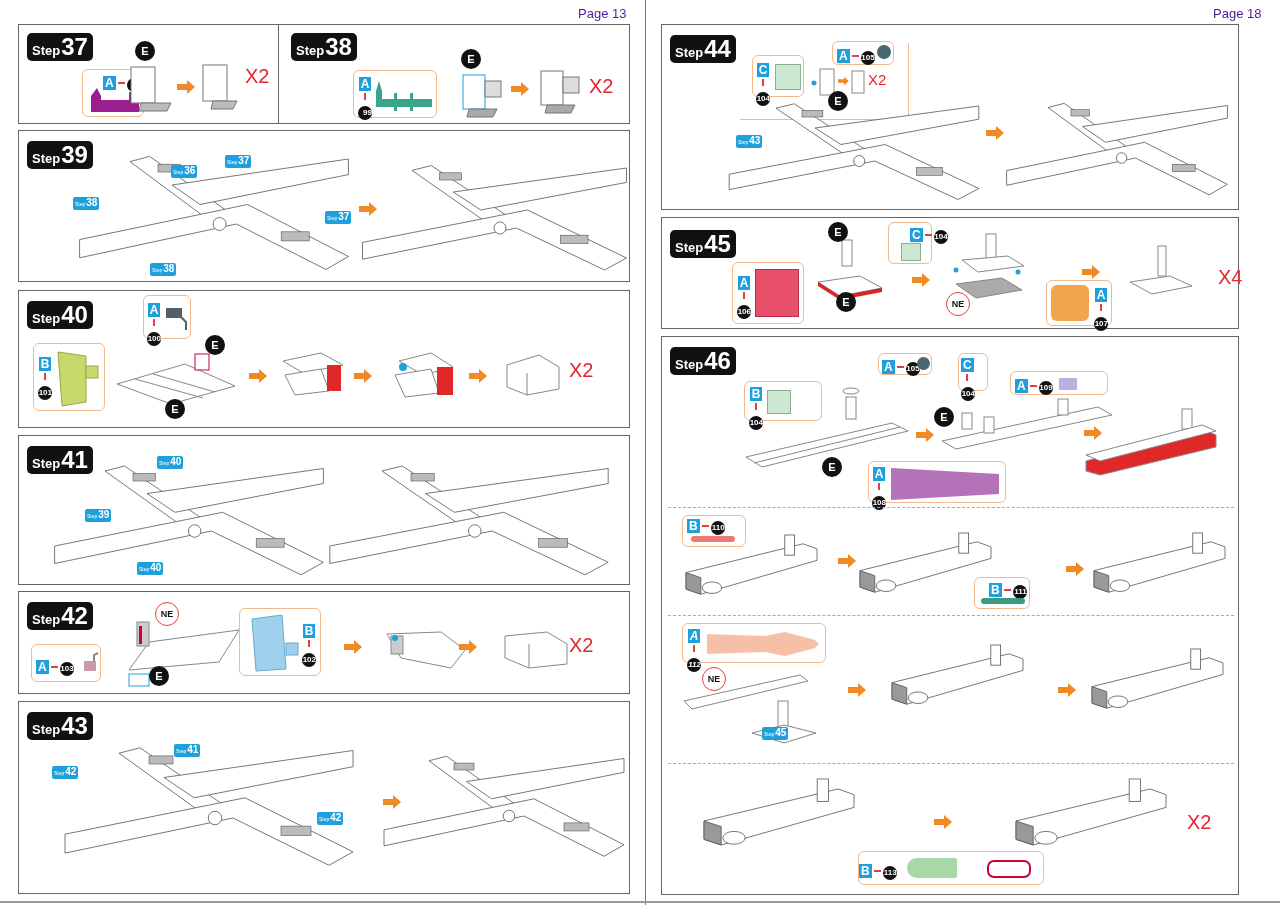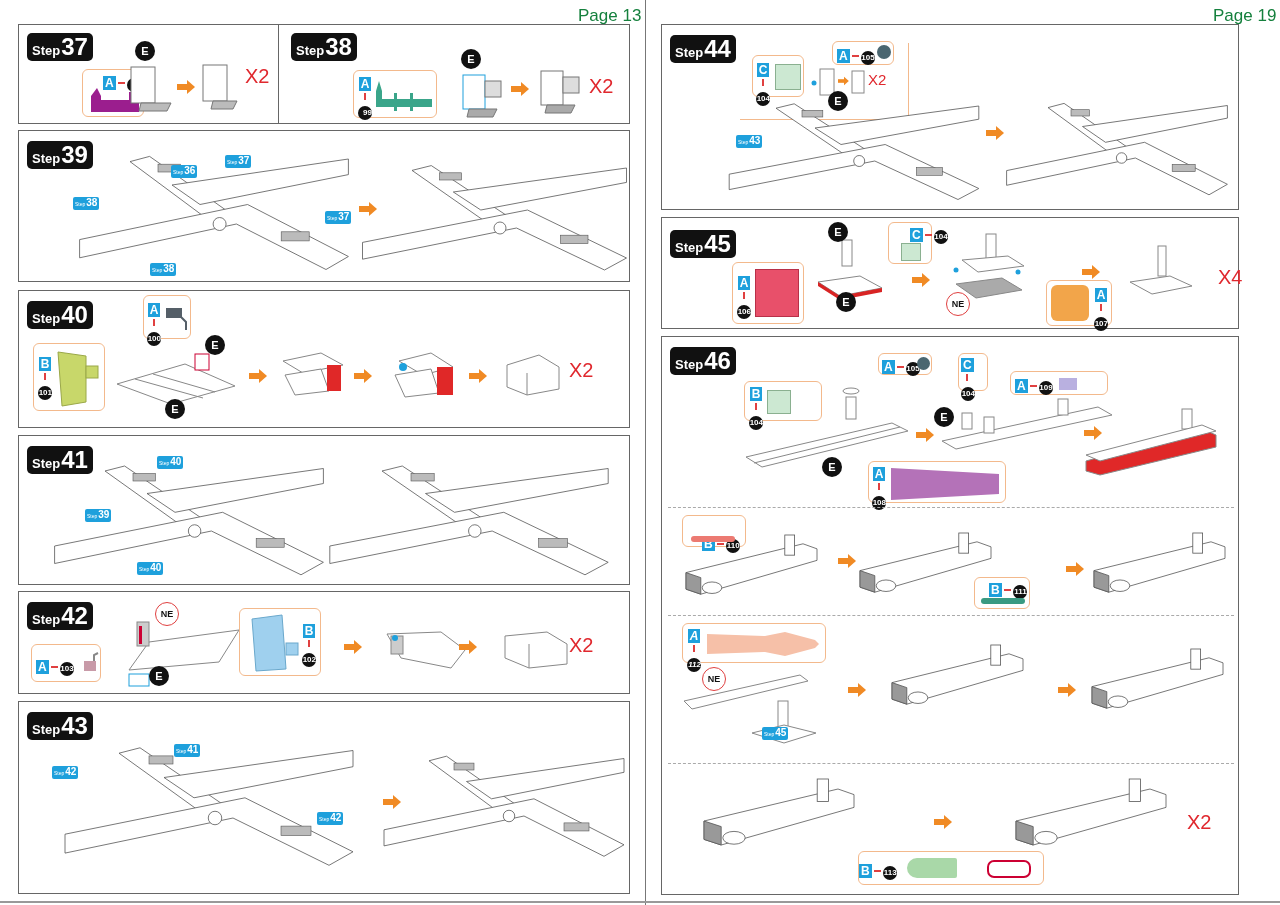--- a/index.html
+++ b/index.html
@@ -1,17 +1,17 @@
 <!DOCTYPE html>
 <html><head>
 <meta charset="utf-8">
 <style>
   html,body{margin:0;padding:0;background:#fff;}
   body{width:1280px;height:905px;position:relative;overflow:hidden;font-family:"Liberation Sans",sans-serif;color:#222;}
-  .page-no{position:absolute;top:6px;font-size:17px;color:#15803d;}
+  .page-no{position:absolute;top:6px;font-size:13px;color:#4c1d95;}
   .divider{position:absolute;left:645px;top:0;width:1px;height:905px;background:#777;}
   .bottom-line{position:absolute;top:901px;left:0;width:1280px;height:2px;background:#999;}
   .panel{position:absolute;border:1.5px solid #666;background:#fff;box-sizing:border-box;}
   .step-badge{position:absolute;background:#111;color:#fff;border-radius:5px;padding:2px 5px 2px 5px;display:flex;align-items:baseline;gap:1px;}
   .step-badge .lbl{font-size:13px;font-weight:bold;}
   .step-badge .num{font-size:24px;font-weight:bold;line-height:24px;}
   .parts-box{position:absolute;border:1.5px solid #f3b98c;border-radius:6px;background:#fff;box-sizing:border-box;}
   .sheet{display:inline-block;background:#1ea0dc;color:#fff;font-size:12px;font-weight:bold;padding:0 2px;line-height:14px;}
   .partnum{display:inline-block;background:#111;color:#fff;border-radius:50%;font-size:8px;font-weight:bold;width:14px;height:14px;line-height:14px;text-align:right;}
   .dash{display:inline-block;width:7px;height:2px;background:#e04040;vertical-align:middle;margin:0 2px;}
@@ -25,21 +25,21 @@
   .ref{position:absolute;background:#1ea0dc;color:#fff;font-weight:bold;border-radius:2px;padding:0 2px;font-size:10px;line-height:12px;}
   .ref small{font-size:5px;font-weight:normal;margin-right:1px;}
   .piece{position:absolute;}
   .dotted{position:absolute;left:668px;width:568px;border-top:1.5px dashed #aaa;height:0;}
   svg.drawing{position:absolute;overflow:visible;}
 </style>
 </head>
 <body>
 
 <div class="page-no" style="left:578px;">Page 13</div>
-<div class="page-no" style="left:1213px;">Page 19</div>
+<div class="page-no" style="left:1213px;">Page 18</div>
 <div class="divider"></div>
 <div class="bottom-line"></div>
 
 <div class="panel" style="left:18px;top:24px;width:261px;height:100px;">
   <div class="step-badge" style="left:8px;top:8px;">
     <span class="lbl">Step</span>
       <span class="num">37</span>
   </div>
   <div class="parts-box" style="left:35px;top:44px;width:62px;height:48px;margin-left:28px;">
     <div style="position:absolute;left:20px;top:3px;white-space:nowrap;">
@@ -417,21 +417,21 @@
   </svg>
   <div class="e-bubble" style="left:272px;top:70px;">E</div>
   <div class="arrow" style="left:422px;top:96px;"></div>
   <svg class="drawing" style="left:420px;top:64px;" width="140" height="76">
     <rect x="100" y="8" width="10" height="20" fill="#fff" stroke="#888"></rect>
       <polygon points="4,60 120,28 134,34 134,46 18,74 4,70" fill="#e02828" stroke="#888"></polygon>
       <polygon points="4,54 120,24 134,30 18,60" fill="#fff" stroke="#888"></polygon>
   </svg>
 
   <div class="parts-box" style="left:20px;top:178px;width:64px;height:32px;">
-    <div style="position:absolute;left:4px;top:18px;white-space:nowrap;margin-left:15px;">
+    <div style="position:absolute;left:4px;top:0;white-space:nowrap;">
       <span class="sheet">B</span><span class="dash"></span><span class="partnum">110</span>
     </div>
     <div class="piece" style="left:8px;top:20px;width:44px;height:6px;background:#ec7a72;border-radius:3px;"></div>
   </div>
   <svg class="drawing beam" style="left:22px;top:196px;" width="140" height="72">
       <polygon points="2,39.6 119,10.799999999999999 133,15.84 133,27.36 16.8,61.199999999999996 2,56.160000000000004" fill="#fff" stroke="#555" stroke-width="0.8"></polygon>
       <polygon points="2,39.6 16.8,44.64 16.8,61.199999999999996 2,56.160000000000004" fill="#999" stroke="#555" stroke-width="0.8"></polygon>
       <rect x="100.8" y="2" width="9.8" height="20.160000000000004" fill="#fff" stroke="#555" stroke-width="0.8"></rect>
       <ellipse cx="28" cy="54.72" rx="9.8" ry="5.76" fill="#fff" stroke="#555" stroke-width="0.8"></ellipse>
     </svg>

